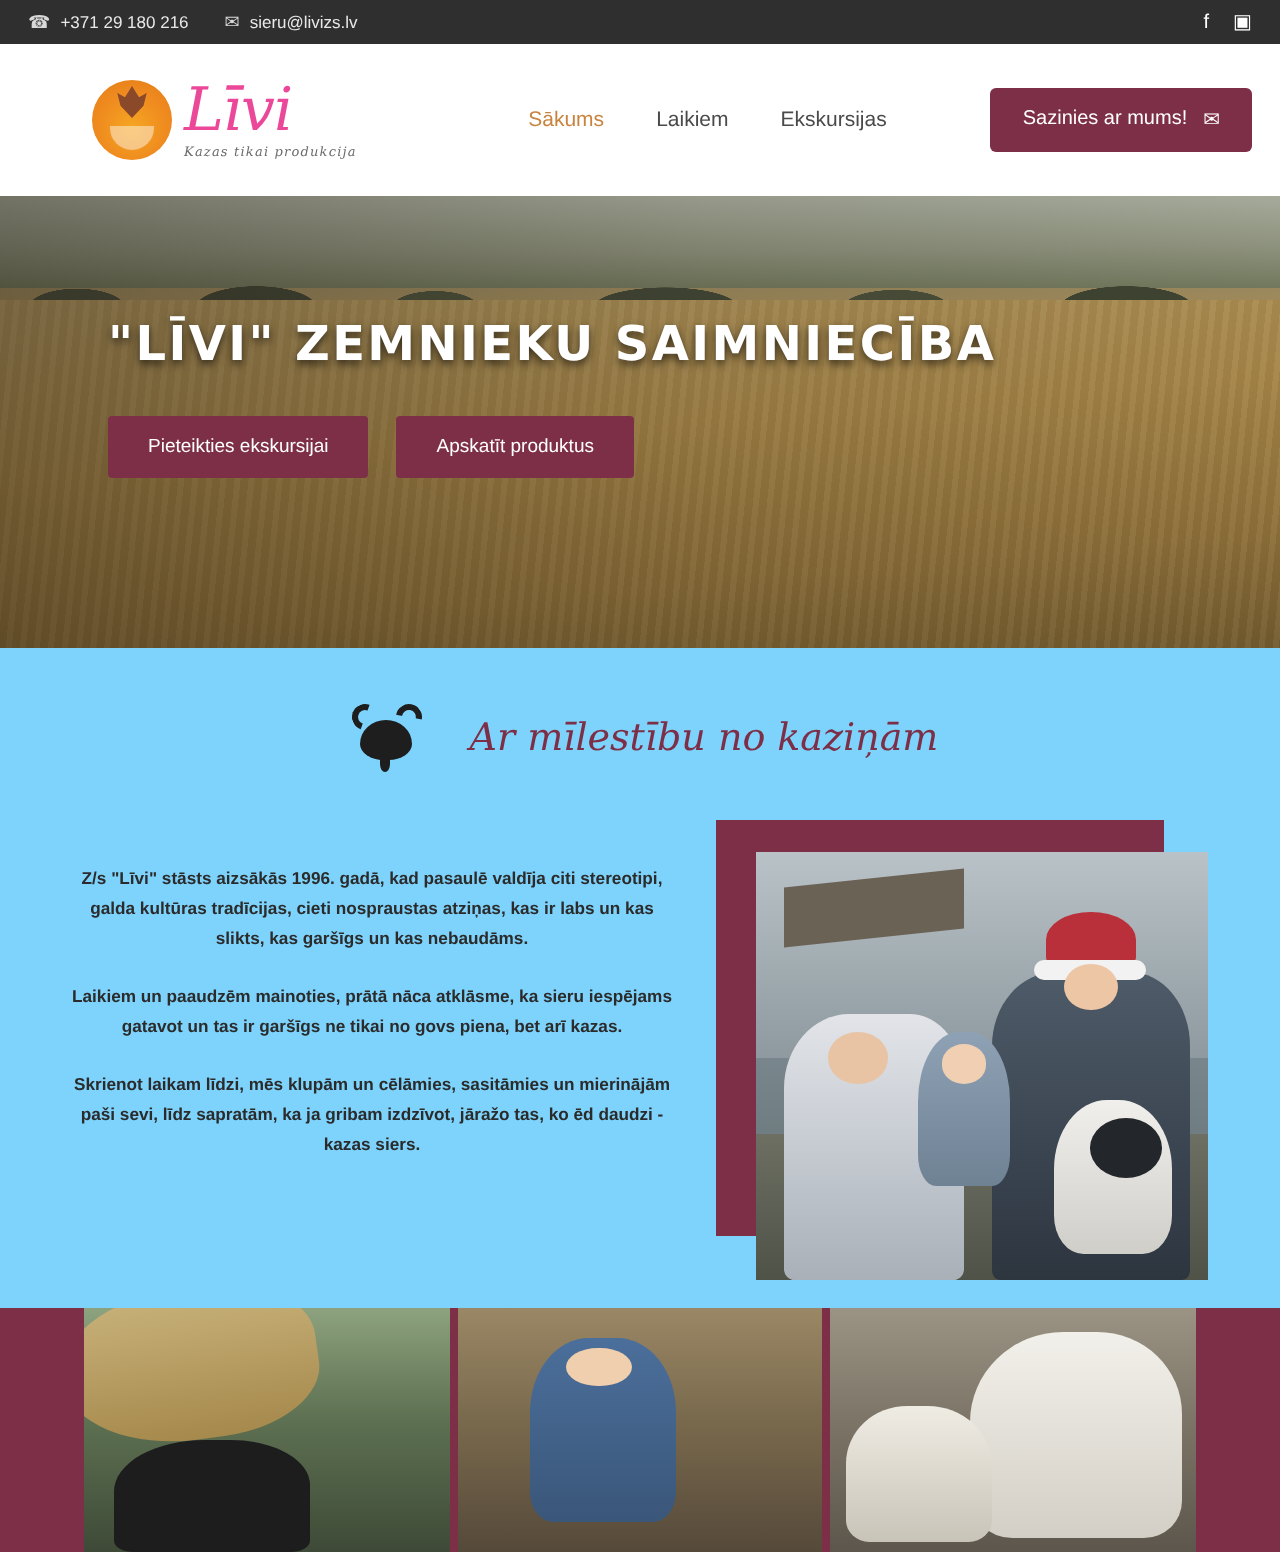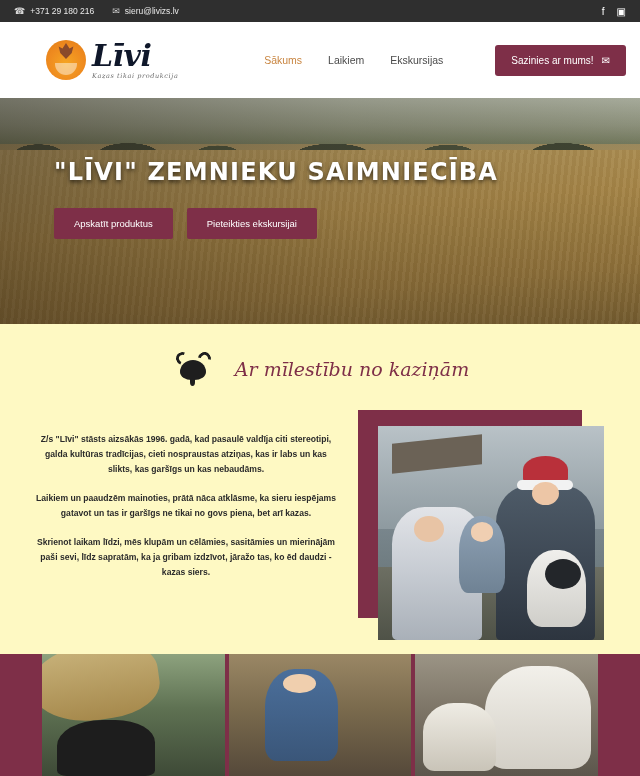--- a/index.html
+++ b/index.html
@@ -67,22 +67,22 @@
     transform: translateX(-50%);
     border-radius: 0 0 11px 11px;
     background: #ffffff;
     opacity: .45;
   }
   .logo-text { line-height: 1; }
   .logo-name {
     font-family: "DejaVu Serif", serif;
     font-style: italic;
     font-size: 30px;
-    font-weight: 700;
-    color: #0f172a;
+    font-weight: 400;
+    color: #ec4899;
     letter-spacing: -0.5px;
   }
   .logo-sub {
     font-size: 6.5px;
     color: #6b6b6b;
     letter-spacing: 0.6px;
     margin-top: 2px;
     font-family: "DejaVu Serif", serif;
     font-style: italic;
   }
@@ -165,21 +165,21 @@
     background: #7e2f48;
     color: #ffffff;
     font-size: 9.5px;
     padding: 10px 20px;
     border-radius: 2px;
     cursor: pointer;
     white-space: nowrap;
   }
 
   
-  .story { position: relative; background: #fef9c3; height: 330px; }
+  .story { position: relative; background: #7dd3fc; height: 330px; }
   .story-head {
     display: flex;
     align-items: center;
     justify-content: center;
     gap: 18px;
     padding-top: 28px;
   }
   .goat-icon { width: 46px; height: 34px; position: relative; }
   .goat-icon .head {
     position: absolute; left: 9px; top: 8px;
@@ -378,22 +378,22 @@
 
   <div class="hero">
     <div class="sky"></div>
     <div class="treeline"></div>
     <div class="field"></div>
 
     <div class="overlay"></div>
     <div class="hero-text">
       <div class="hero-title">"LĪVI" ZEMNIEKU SAIMNIECĪBA</div>
       <div class="hero-buttons">
+        <div class="hero-btn">Pieteikties ekskursijai</div>
         <div class="hero-btn">Apskatīt produktus</div>
-        <div class="hero-btn">Pieteikties ekskursijai</div>
       </div>
     </div>
   </div>
 
   <div class="story">
     <div class="story-head">
       <div class="goat-icon">
         <div class="horn-l"></div>
         <div class="horn-r"></div>
         <div class="head"></div>

